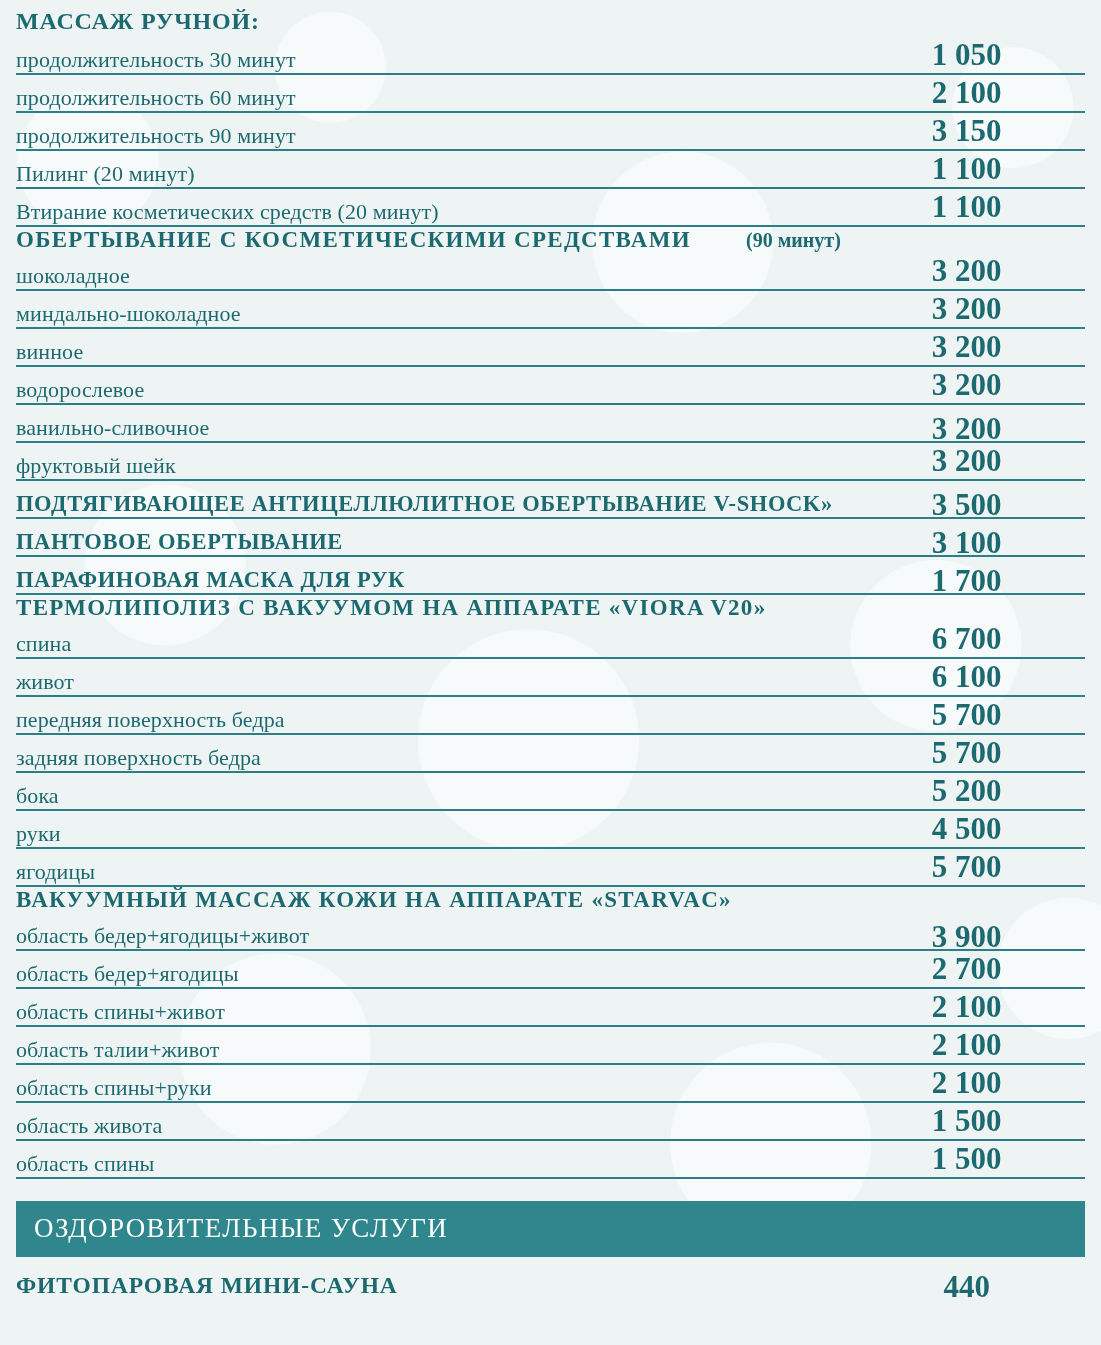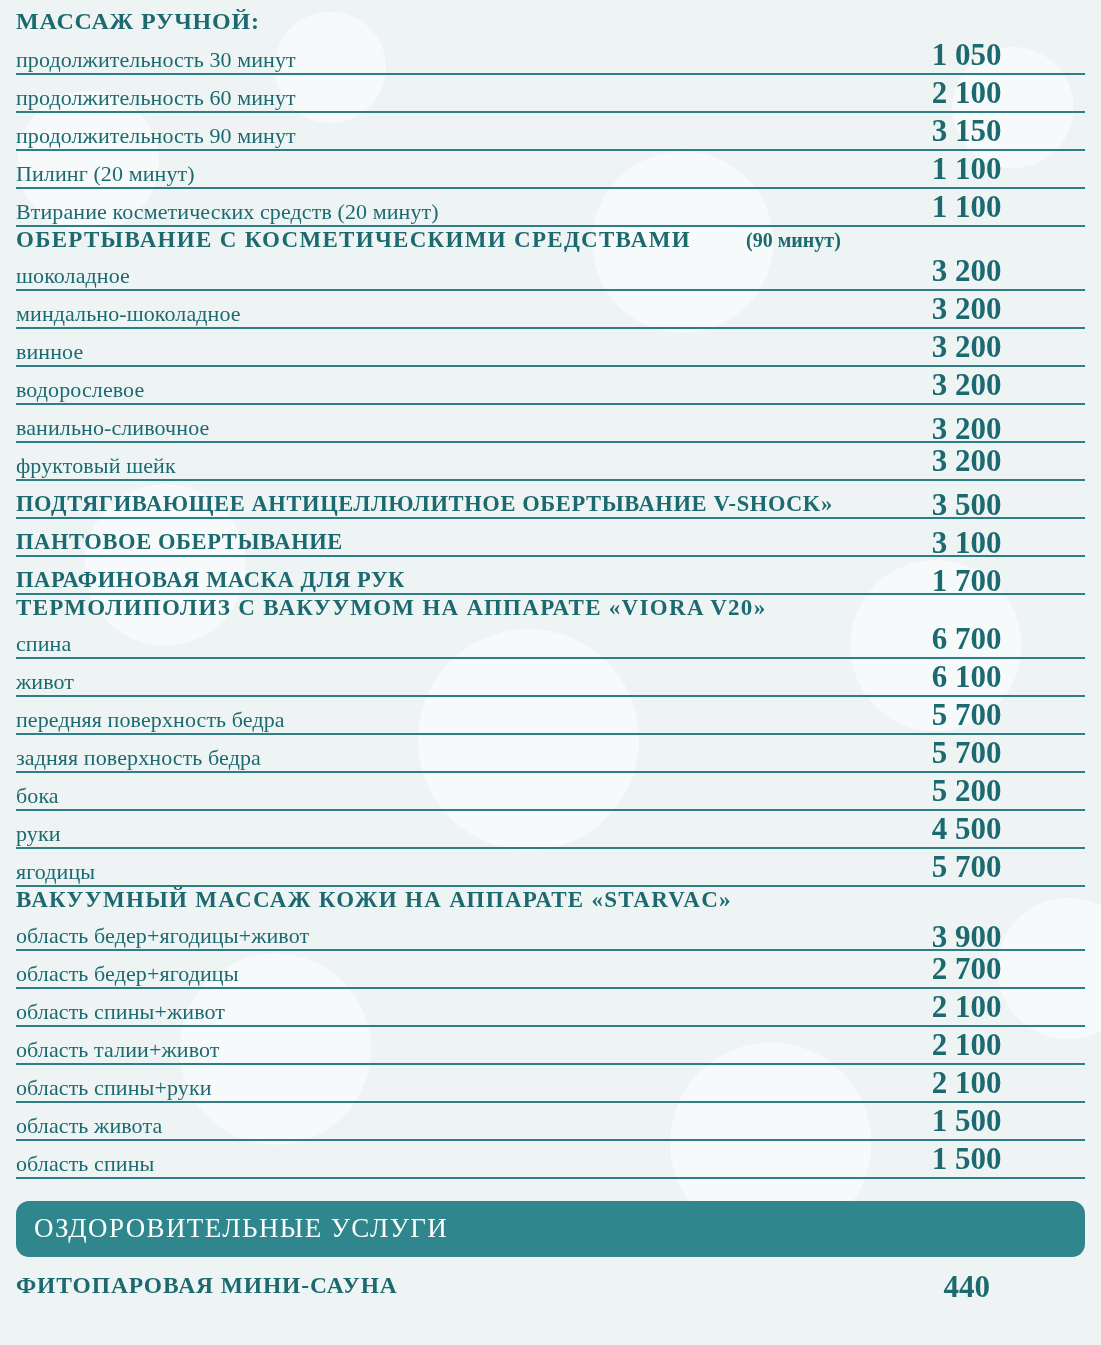--- a/index.html
+++ b/index.html
@@ -107,21 +107,20 @@
 
   
   .banner {
     background: #2f868c;
     color: #ffffff;
     font-size: 27px;
     letter-spacing: 1.4px;
     padding: 12px 18px 13px 18px;
     margin: 22px 0 6px 0;
     font-family: "Liberation Serif", "DejaVu Serif", serif;
-    border-radius: 13px;
   }
   .footer-row .cell-name {
     font-weight: bold;
     font-size: 23.5px;
     letter-spacing: .9px;
   }
 </style>
 </head>
 <body>
 

